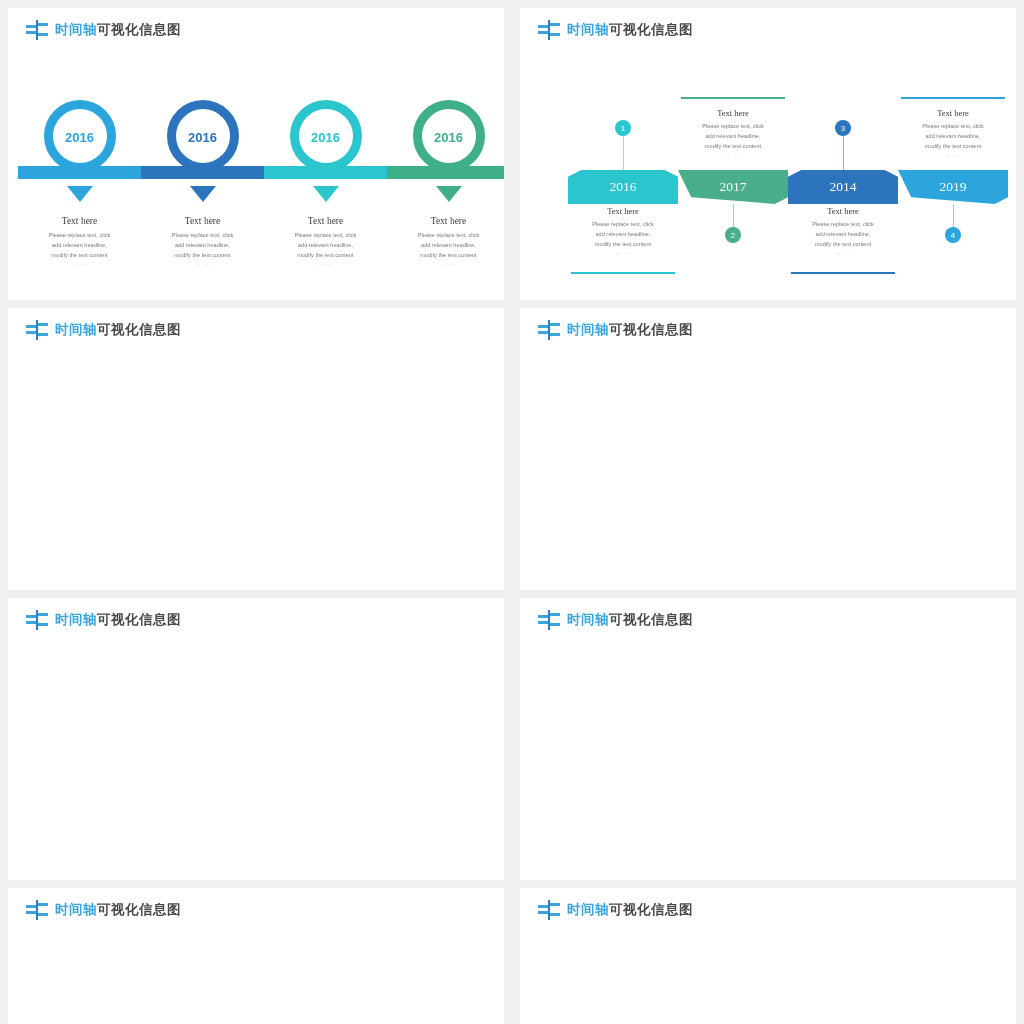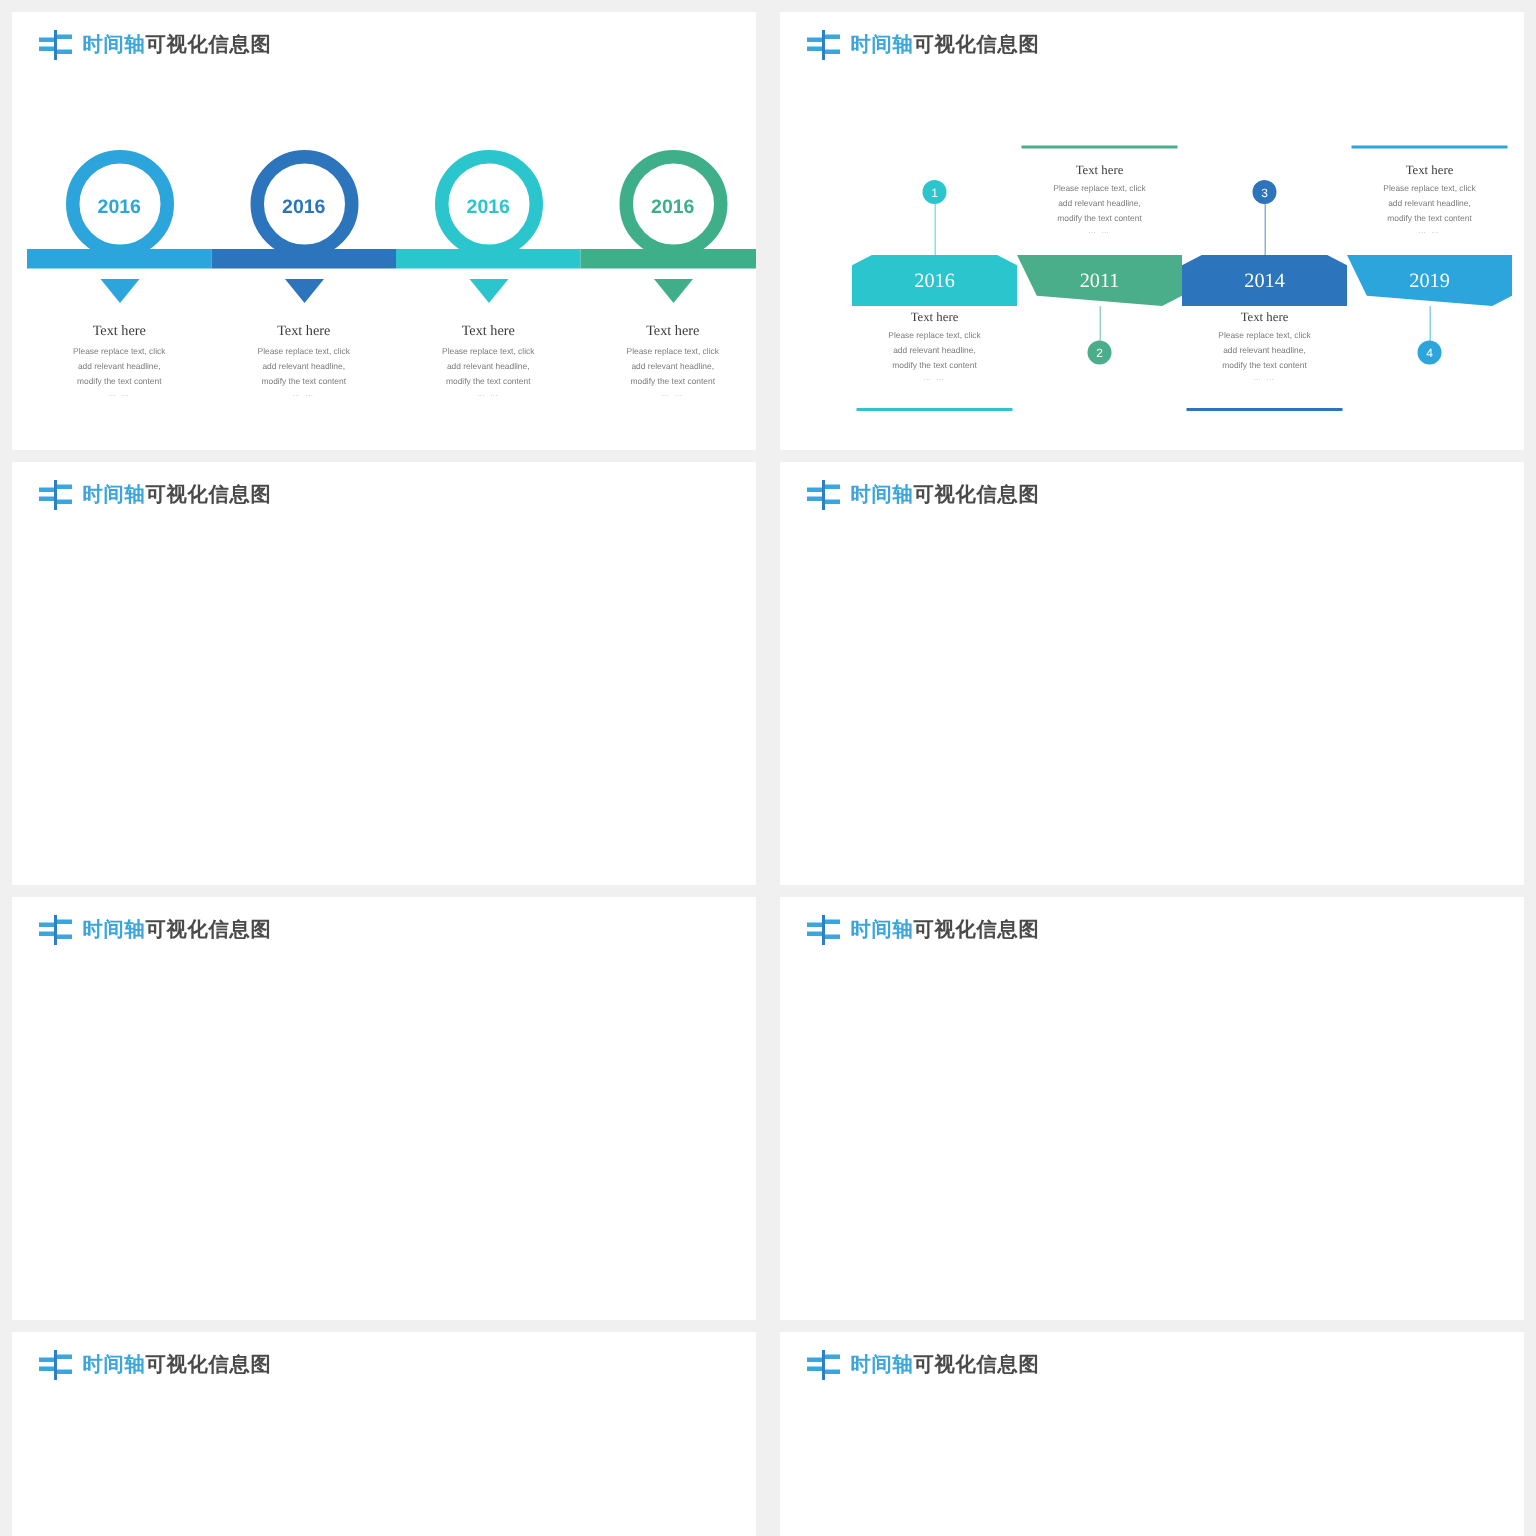--- a/index.html
+++ b/index.html
@@ -154,21 +154,21 @@
       </div>
       <div class="ttl">
         <span class="c1">时间轴</span><span class="c2">可视化信息图</span>
       </div>
     </div>
     <div class="hexrow" id="s2hex">
         <div class="hex hexup" style="left:0px;background:#2BC5CE;">
           <span>2016</span>
         </div>
         <div class="hex hexdn" style="left:110px;background:#4BAE8B;">
-          <span>2011</span>
+          <span>2017</span>
         </div>
         <div class="hex hexup" style="left:220px;background:#2C74BC;">
           <span>2014</span>
         </div>
         <div class="hex hexdn" style="left:330px;background:#2BA5DC;">
           <span>2019</span>
         </div>
       </div>
     <div id="s2extra">
         <div class="stem" style="left:103px;top:128px;height:36px;background:#2BC5CE;opacity:.55;"></div>

